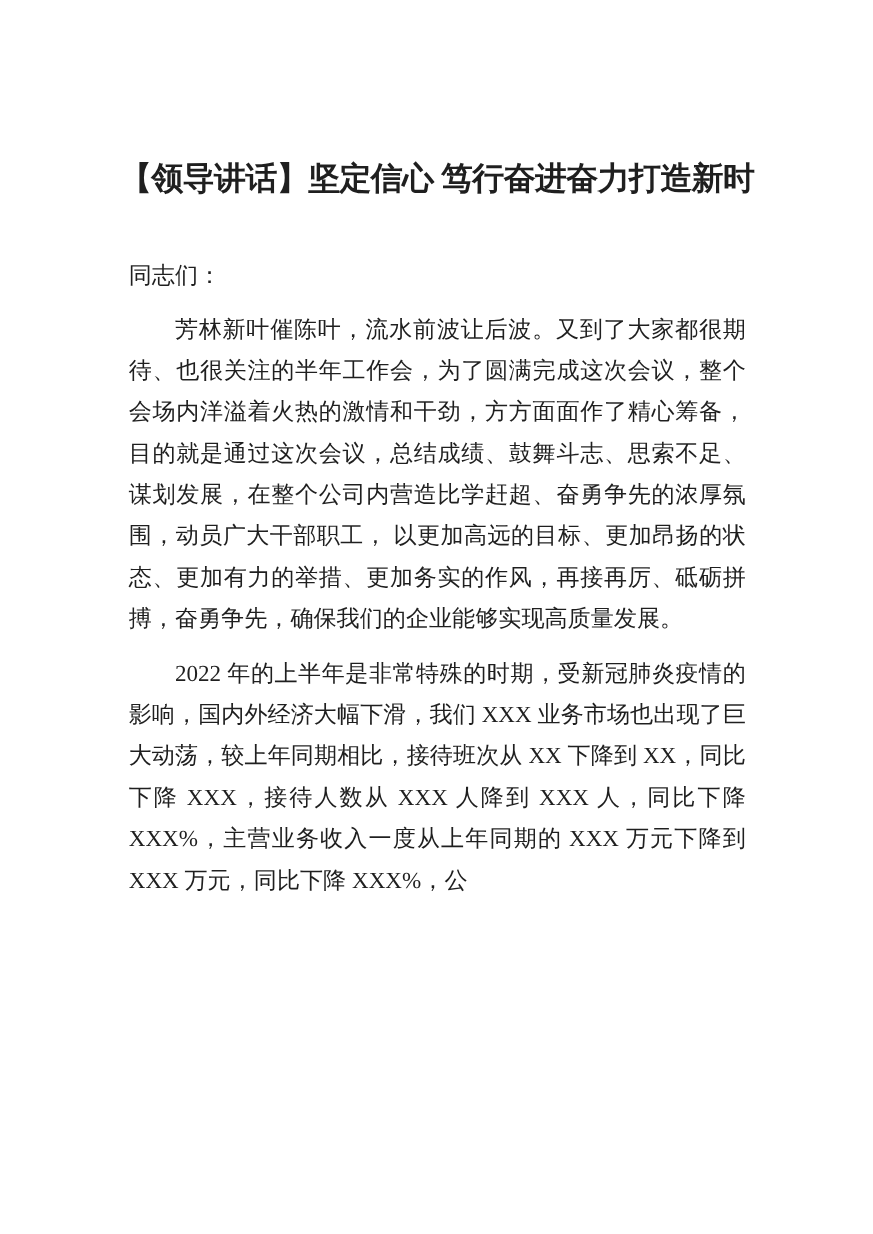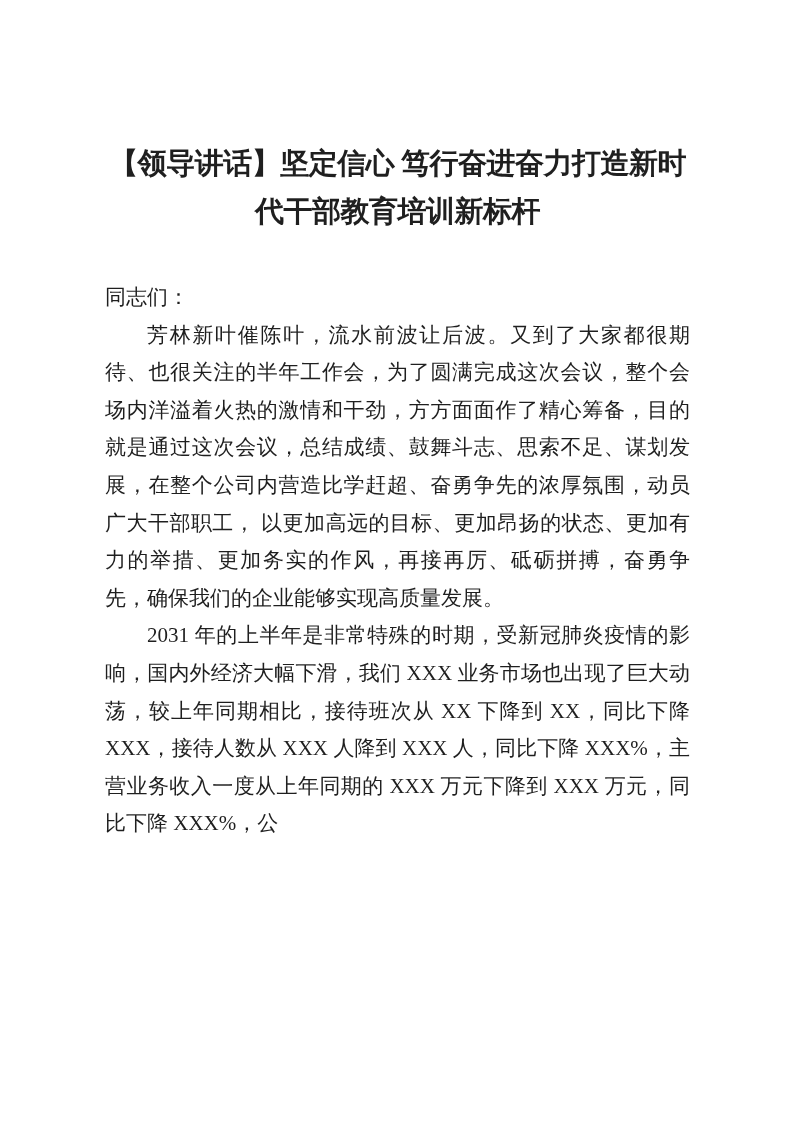--- a/index.html
+++ b/index.html
@@ -32,34 +32,33 @@
     display: block;
     white-space: nowrap;
   }
   .doc-body {
     margin-top: 44px;
     font-size: 21px;
     line-height: 37.6px;
     text-align: justify;
   }
   .doc-body p {
-    margin: 0;
+    margin: 12px;
     padding: 0;
   }
   .para.indented {
     text-indent: 2em;
   }
 </style>
 </head>
 <body>
 
 <div class="page">
   <h1 class="doc-title">
     <span class="title-line">【领导讲话】坚定信心 笃行奋进奋力打造新时</span>
-    <span class="title-line">代干部教育培训新标杆</span>
   </h1>
 
   <div class="doc-body">
     <p class="para salutation">同志们：</p>
     <p class="para indented">芳林新叶催陈叶，流水前波让后波。又到了大家都很期待、也很关注的半年工作会，为了圆满完成这次会议，整个会场内洋溢着火热的激情和干劲，方方面面作了精心筹备，目的就是通过这次会议，总结成绩、鼓舞斗志、思索不足、谋划发展，在整个公司内营造比学赶超、奋勇争先的浓厚氛围，动员广大干部职工， 以更加高远的目标、更加昂扬的状态、更加有力的举措、更加务实的作风，再接再厉、砥砺拼搏，奋勇争先，确保我们的企业能够实现高质量发展。</p>
-    <p class="para indented">2031 年的上半年是非常特殊的时期，受新冠肺炎疫情的影响，国内外经济大幅下滑，我们 XXX 业务市场也出现了巨大动荡，较上年同期相比，接待班次从 XX 下降到 XX，同比下降 XXX，接待人数从 XXX 人降到 XXX 人，同比下降 XXX%，主营业务收入一度从上年同期的 XXX 万元下降到 XXX 万元，同比下降 XXX%，公</p>
+    <p class="para indented">2022 年的上半年是非常特殊的时期，受新冠肺炎疫情的影响，国内外经济大幅下滑，我们 XXX 业务市场也出现了巨大动荡，较上年同期相比，接待班次从 XX 下降到 XX，同比下降 XXX，接待人数从 XXX 人降到 XXX 人，同比下降 XXX%，主营业务收入一度从上年同期的 XXX 万元下降到 XXX 万元，同比下降 XXX%，公</p>
   </div>
 </div>
 
 </body></html>

